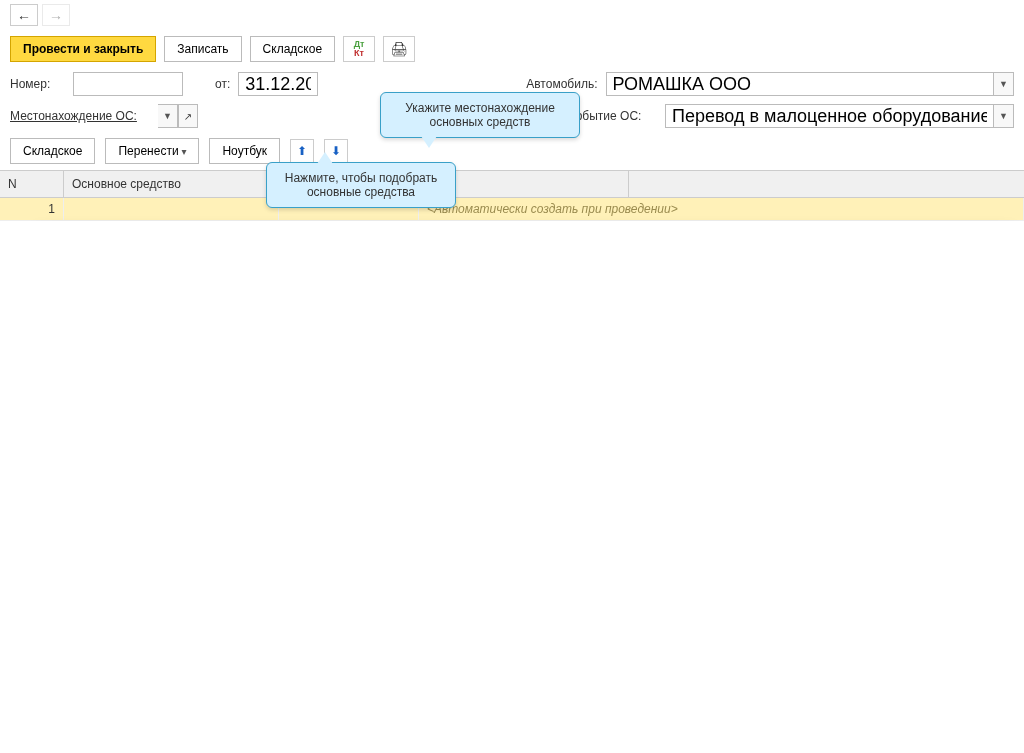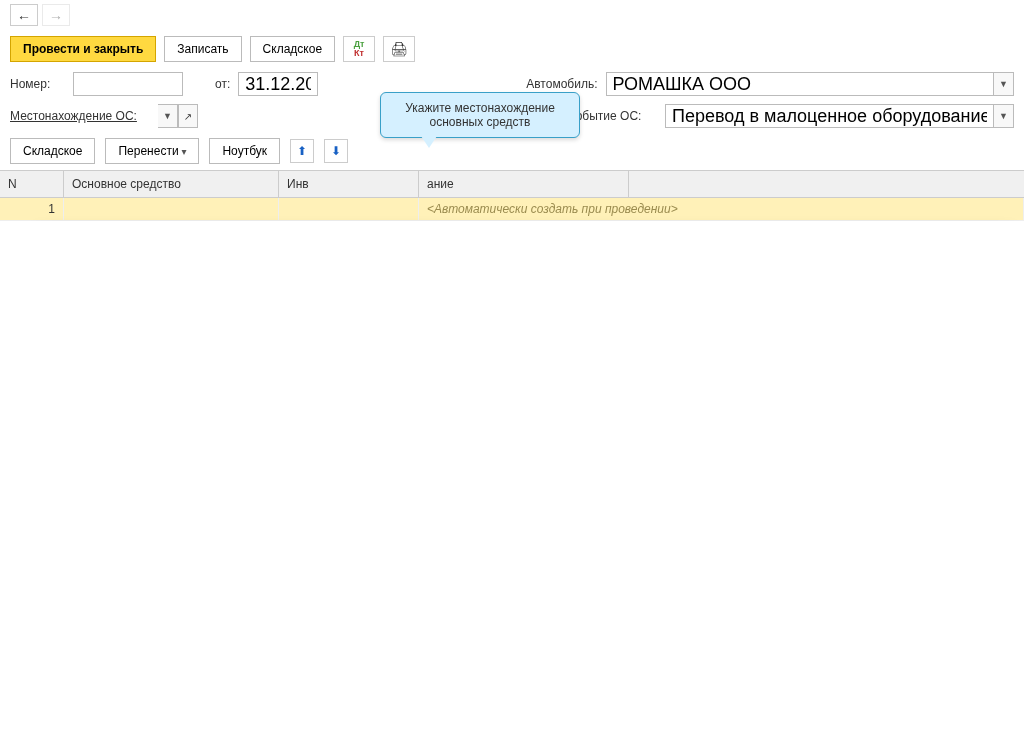--- a/index.html
+++ b/index.html
@@ -230,20 +230,21 @@
   </div>
 </div>
 
 <div class="toolbar rel" style="gap:10px;">
   <button class="btn">Складское</button>
   <button class="btn dropdown-caret">Перенести</button>
   <button class="btn">Ноутбук</button>
   <div class="arrow-btn">⬆</div>
   <div class="arrow-btn">⬇</div>
 
+  <div class="callout top-tail" style="left:266px; top:30px; width:190px;">Нажмите, чтобы подобрать основные средства</div>
 </div>
 
 <div class="main-table-header">
   <div class="mth-cell" style="width:64px;">N</div>
   <div class="mth-cell" style="width:215px;">Основное средство</div>
   <div class="mth-cell" style="width:140px;">Инв</div>
   <div class="mth-cell" style="width:210px;">ание</div>
 </div>
 <div class="main-table-row row-sel">
   <div class="mtr-cell" style="width:64px; text-align:right;">1</div>

